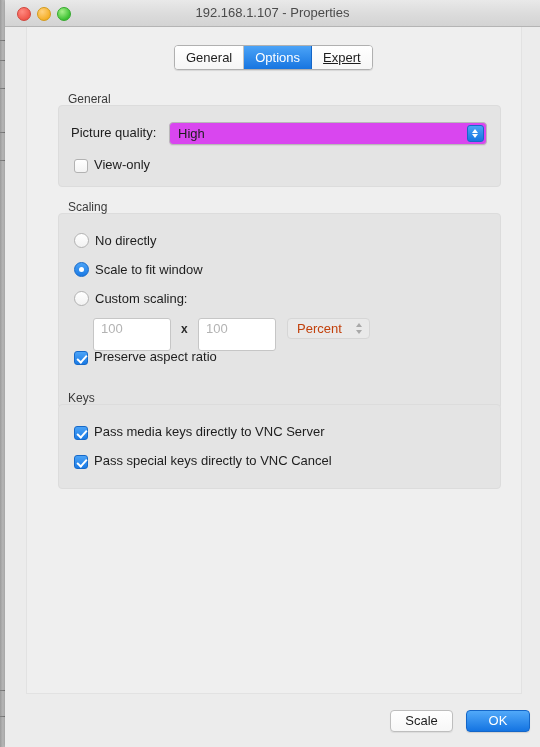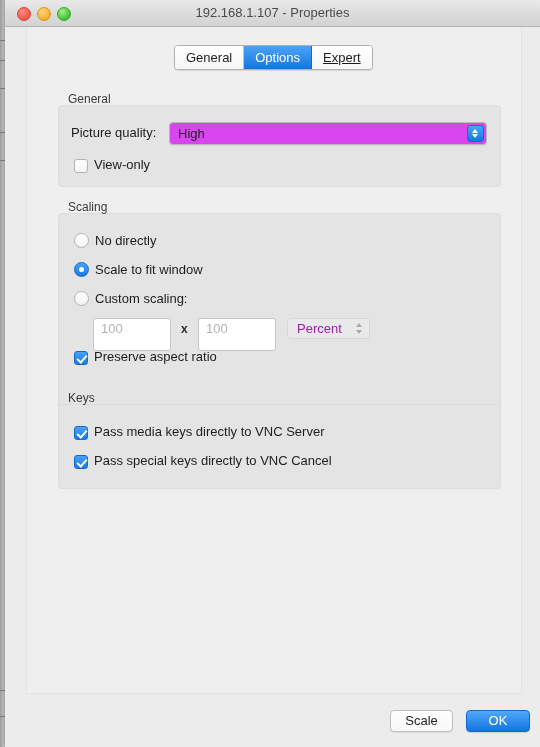--- a/index.html
+++ b/index.html
@@ -260,21 +260,21 @@
     background: #e9e9e9;
     border: 1px solid #d6d6d6;
     border-radius: 4px;
     box-sizing: border-box;
   }
   .popup-disabled .pv {
     position: absolute;
     left: 9px; top: 0;
     line-height: 19px;
     font-size: 13px;
-    color: #a21caf;
+    color: #c2410c;
     white-space: nowrap;
   }
   .popup-disabled .pchev {
     position: absolute;
     right: 7px;
     width: 0; height: 0;
     border-left: 3.5px solid transparent;
     border-right: 3.5px solid transparent;
   }
   .popup-disabled .pchev.up   { top: 4px;    border-bottom: 4px solid #a8a8a8; }

